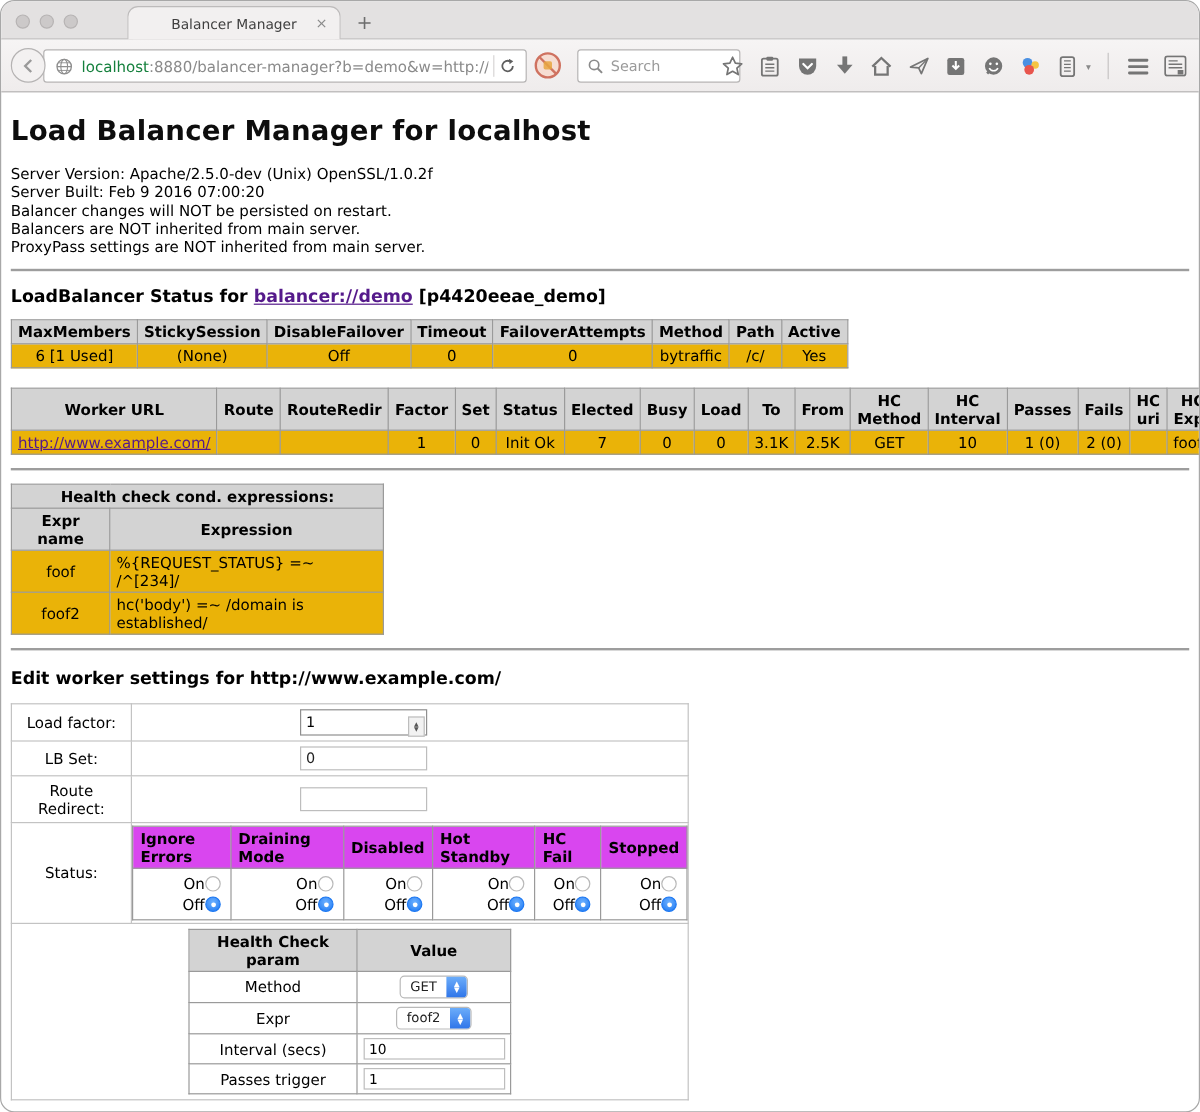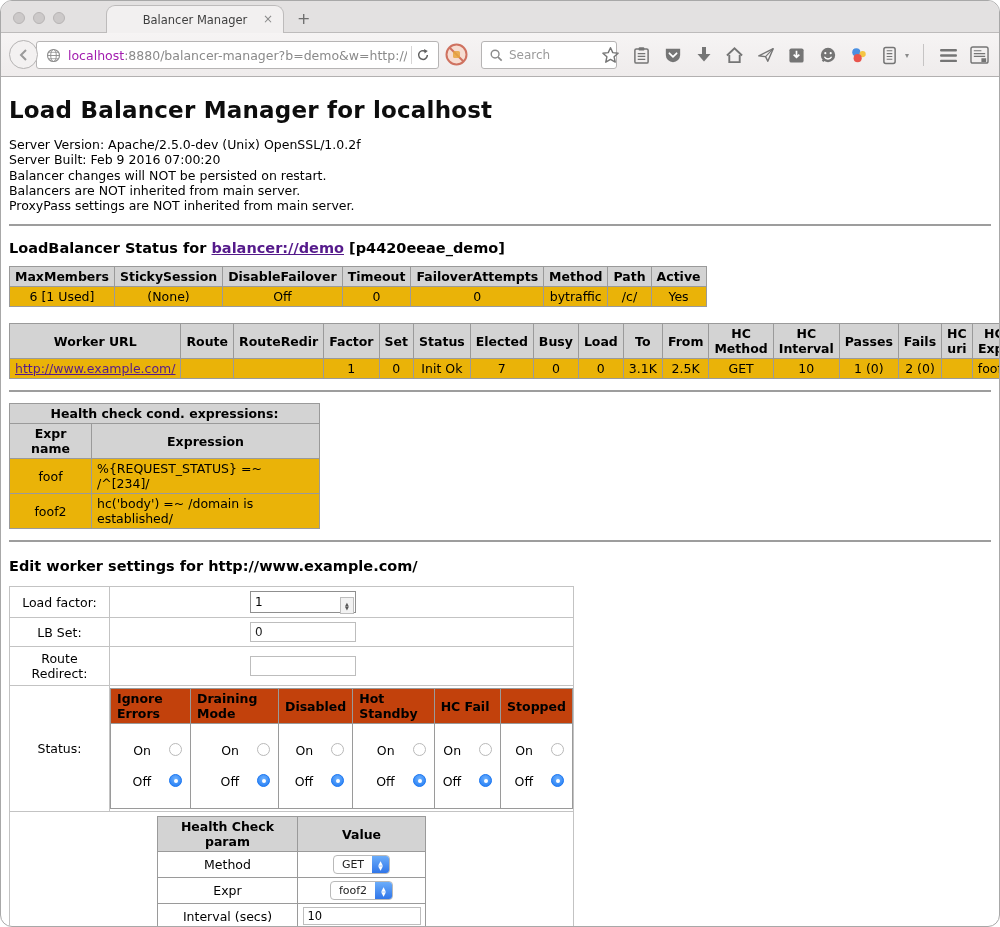--- a/index.html
+++ b/index.html
@@ -13,21 +13,21 @@
   .tl { width:12px; height:12px; border-radius:50%; background:#ccc9c9; border:1px solid #b7b4b4; }
   .tab { position:absolute; left:105px; bottom:-1px; width:178px; height:28px; background:#f2f0f0; border:1px solid #bdbbbb; border-bottom:none; border-radius:9px 9px 0 0; display:flex; align-items:center; justify-content:center; font-size:11.5px; color:#3f3f3f; }
   .tab .close { position:absolute; right:10px; top:6px; font-size:12px; color:#8a8a8a; cursor:default; }
   .newtab { position:absolute; left:296px; bottom:4px; font-size:16px; color:#6d6d6d; }
 
   .navbar { height:44px; background:linear-gradient(#f6f4f4,#efecec); border-bottom:1px solid #b2b0b0; position:relative; }
   .backbtn { position:absolute; left:8px; top:7px; width:29px; height:29px; border-radius:50%; background:#f3f1f1; border:1px solid #b5b3b3; color:#9a9a9a; font-size:15px; display:flex; align-items:center; justify-content:center; z-index:2; }
   .urlbar { position:absolute; left:35px; top:8px; width:403px; height:28px; background:#fff; border:1px solid #b6b4b4; border-radius:3px; display:flex; align-items:center; }
   .urlbar .globe { margin:0 7px 0 9px; }
   .urltext { font-size:12.5px; color:#8a8a8a; white-space:nowrap; overflow:hidden; flex:1; }
-  .urltext b { color:#a21caf; font-weight:normal; }
+  .urltext b { color:#15803d; font-weight:normal; }
   .urlsep { width:1px; height:18px; background:#d7d5d5; margin:0 4px; }
   .reload { margin-right:8px; }
   .blockicon { position:absolute; left:444px; top:10px; width:23px; height:23px; }
   .searchbar { position:absolute; left:480px; top:8px; width:136px; height:28px; background:#fff; border:1px solid #b6b4b4; border-radius:3px; display:flex; align-items:center; }
   .searchbar input { border:none; outline:none; font-size:12px; color:#444; width:95px; font-family:"DejaVu Sans",sans-serif; background:transparent; }
   .searchbar input::placeholder { color:#9a9a9a; }
   .tool-icons { position:absolute; right:10px; top:0; height:44px; display:flex; align-items:center; gap:11px; }
   .ticon { width:20px; height:20px; display:flex; align-items:center; justify-content:center; }
   .vsep { width:1px; height:22px; background:#c6c4c4; margin:0 3px; }
   .caret { font-size:8px; color:#8a8a8a; margin-left:-6px; }
@@ -50,23 +50,23 @@
   table.formtbl > tbody > tr > td { border:1px solid #c3c3c3; padding:4px 5px; }
   table.formtbl { border:1px solid #8f8f8f; }
   td.flabel { width:100px; text-align:center; }
   td.fval  { text-align:left; }
   .inputwrap { margin-left:135px; position:relative; width:106px; }
   input.txt { width:106px; height:20px; border:1px solid #bdbdbd; font-size:12px; padding:1px 4px; font-family:"DejaVu Sans",sans-serif; color:#222; }
   input.num { width:106px; height:22px; border:1px solid #8f8f8f; font-size:12px; padding:1px 18px 1px 4px; font-family:"DejaVu Sans",sans-serif; }
   .spinner { position:absolute; right:2px; top:3px; width:14px; height:17px; border:1px solid #bdbdbd; background:#f2f2f2; font-size:5px; color:#555; display:flex; flex-direction:column; align-items:center; justify-content:center; line-height:4px; }
 
   table.statustbl { border-collapse:collapse; font-size:12.5px; margin-left:0; }
-  table.statustbl th { background:#c2410c; border:1px solid #9a9a9a; padding:2px 6px; }
+  table.statustbl th { background:#d946ef; border:1px solid #9a9a9a; padding:2px 6px; }
   table.statustbl td { border:1px solid #9a9a9a; padding:3px 8px; text-align:center; }
-  .radiorow { display:flex; align-items:flex-start; justify-content:flex-end; gap:18px; margin:16px 0; }
+  .radiorow { display:flex; align-items:center; justify-content:flex-end; gap:0; margin:2px 0; }
   .mradio { width:13px; height:13px; border-radius:50%; background:#fff; border:1px solid #b9b9b9; display:inline-block; position:relative; }
   .mradio.checked { background:radial-gradient(circle at 50% 35%, #6db1ff, #1d78f2); border-color:#1d78f2; }
   .mradio.checked::after { content:""; position:absolute; left:4px; top:4px; width:4px; height:4px; border-radius:50%; background:#fff; }
 
   table.hctbl { border-collapse:collapse; font-size:12.5px; margin:0 auto; }
   table.hctbl th { background:#d3d3d3; border:1px solid #9a9a9a; padding:2px 8px; }
   table.hctbl td { border:1px solid #9a9a9a; padding:3px 4px; text-align:center; }
   table.hctbl td.pcol { width:140px; }
   table.hctbl td.vcol { width:128px; }
   input.hcinput { width:118px; height:18px; border:1px solid #bdbdbd; font-size:11.5px; padding:1px 4px; font-family:"DejaVu Sans",sans-serif; }

